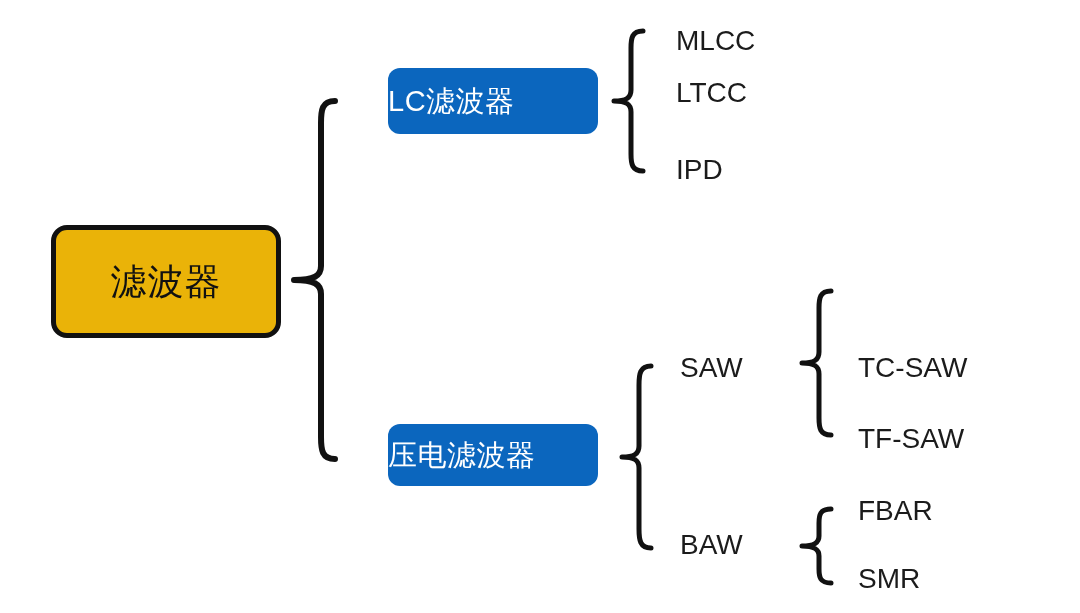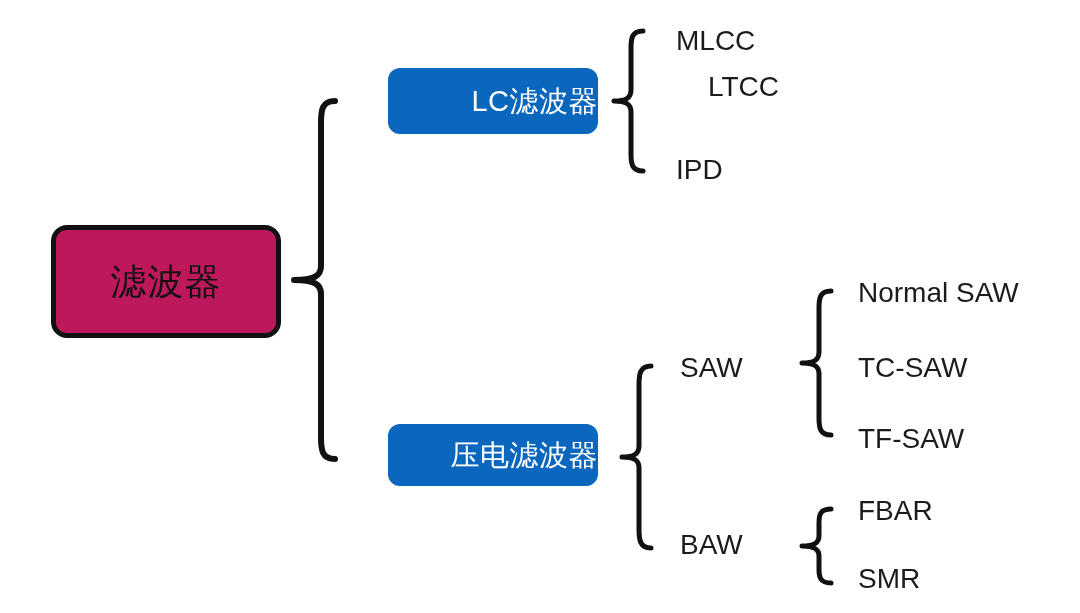--- a/index.html
+++ b/index.html
@@ -19,32 +19,32 @@
     overflow: hidden;
   }
   .node-root {
     position: absolute;
     box-sizing: border-box;
     display: flex;
     align-items: center;
     justify-content: center;
     border: 5px solid #111111;
     border-radius: 16px;
-    background: #be185d;
+    background: #eab308;
     color: #111111;
     font-size: 36px;
     letter-spacing: 1px;
     line-height: 1;
   }
   .node-blue {
     position: absolute;
     box-sizing: border-box;
     display: flex;
     align-items: center;
-    justify-content: flex-end;
+    justify-content: flex-start;
     background: #0B66BE;
     border-radius: 12px;
     color: #ffffff;
     font-size: 29px;
     letter-spacing: 0.5px;
     line-height: 1;
   }
   .leaf-label {
     position: absolute;
     color: #1b1b1b;
@@ -95,21 +95,21 @@
 
   <div class="brace" style="left:612px; top:28px; width:34px; height:146px;">
     <svg width="34" height="146" viewBox="0 0 34 146" aria-hidden="true">
       <path d="M 31 3 C 20 3 19 10 19 20 L 19 62 C 19 70 14 73 2 73 C 14 73 19 76 19 84 L 19 126 C 19 136 20 143 31 143" stroke-width="5"></path>
     </svg>
   </div>
 
   <div class="leaf-label" style="left:676px; top:27px;">
     <span>MLCC</span>
   </div>
-  <div class="leaf-label" style="left:676px; top:73px;margin-left:32px;">
+  <div class="leaf-label" style="left:676px; top:79px;">
     <span>LTCC</span>
   </div>
   <div class="leaf-label" style="left:676px; top:156px;">
     <span>IPD</span>
   </div>
 
   <div class="node-blue" style="left:388px; top:424px; width:210px; height:62px;">
     <span>压电滤波器</span>
   </div>
 
@@ -125,23 +125,20 @@
   <div class="mid-label" style="left:680px; top:531px;">
     <span>BAW</span>
   </div>
 
   <div class="brace" style="left:800px; top:288px; width:34px; height:150px;">
     <svg width="34" height="150" viewBox="0 0 34 150" aria-hidden="true">
       <path d="M 31 3 C 20 3 19 10 19 20 L 19 64 C 19 72 14 75 2 75 C 14 75 19 78 19 86 L 19 130 C 19 140 20 147 31 147" stroke-width="5"></path>
     </svg>
   </div>
 
-  <div class="leaf-label" style="left:858px; top:279px;">
-    <span>Normal SAW</span>
-  </div>
   <div class="leaf-label" style="left:858px; top:354px;">
     <span>TC-SAW</span>
   </div>
   <div class="leaf-label" style="left:858px; top:425px;">
     <span>TF-SAW</span>
   </div>
 
   <div class="brace" style="left:800px; top:506px; width:34px; height:80px;">
     <svg width="34" height="80" viewBox="0 0 34 80" aria-hidden="true">
       <path d="M 31 3 C 20 3 19 9 19 17 L 19 30 C 19 37 14 40 2 40 C 14 40 19 43 19 50 L 19 63 C 19 71 20 77 31 77" stroke-width="5"></path>

